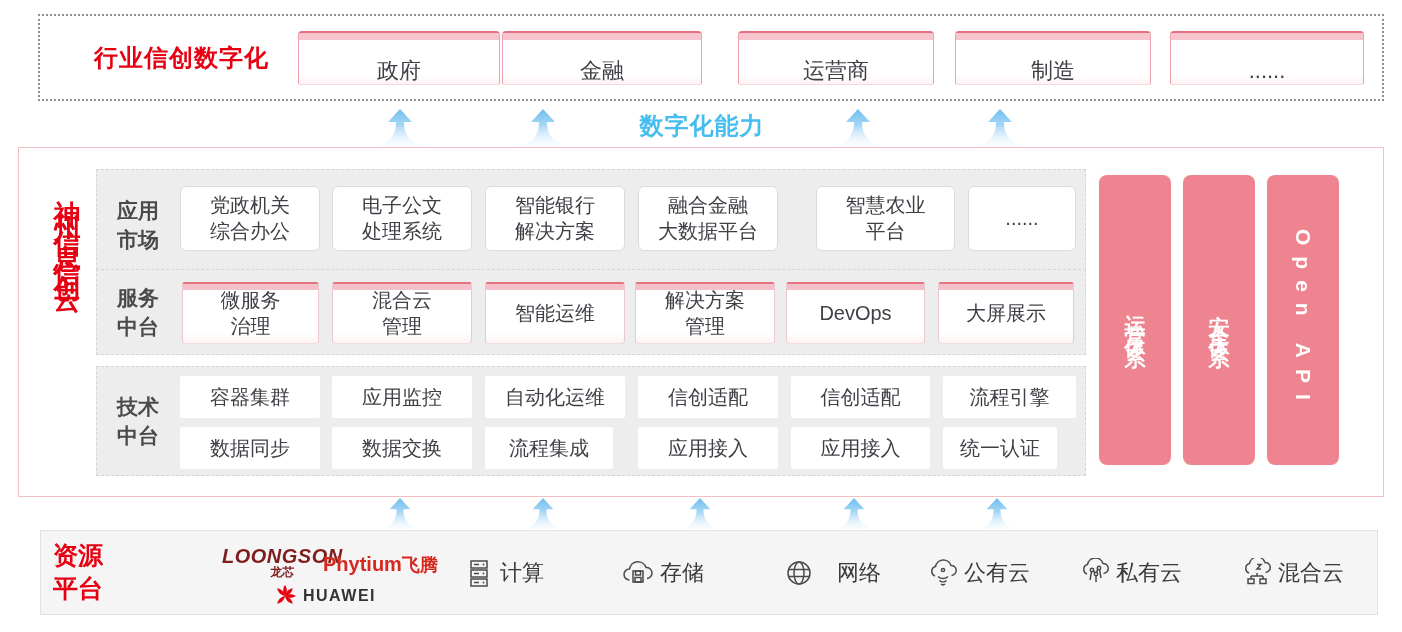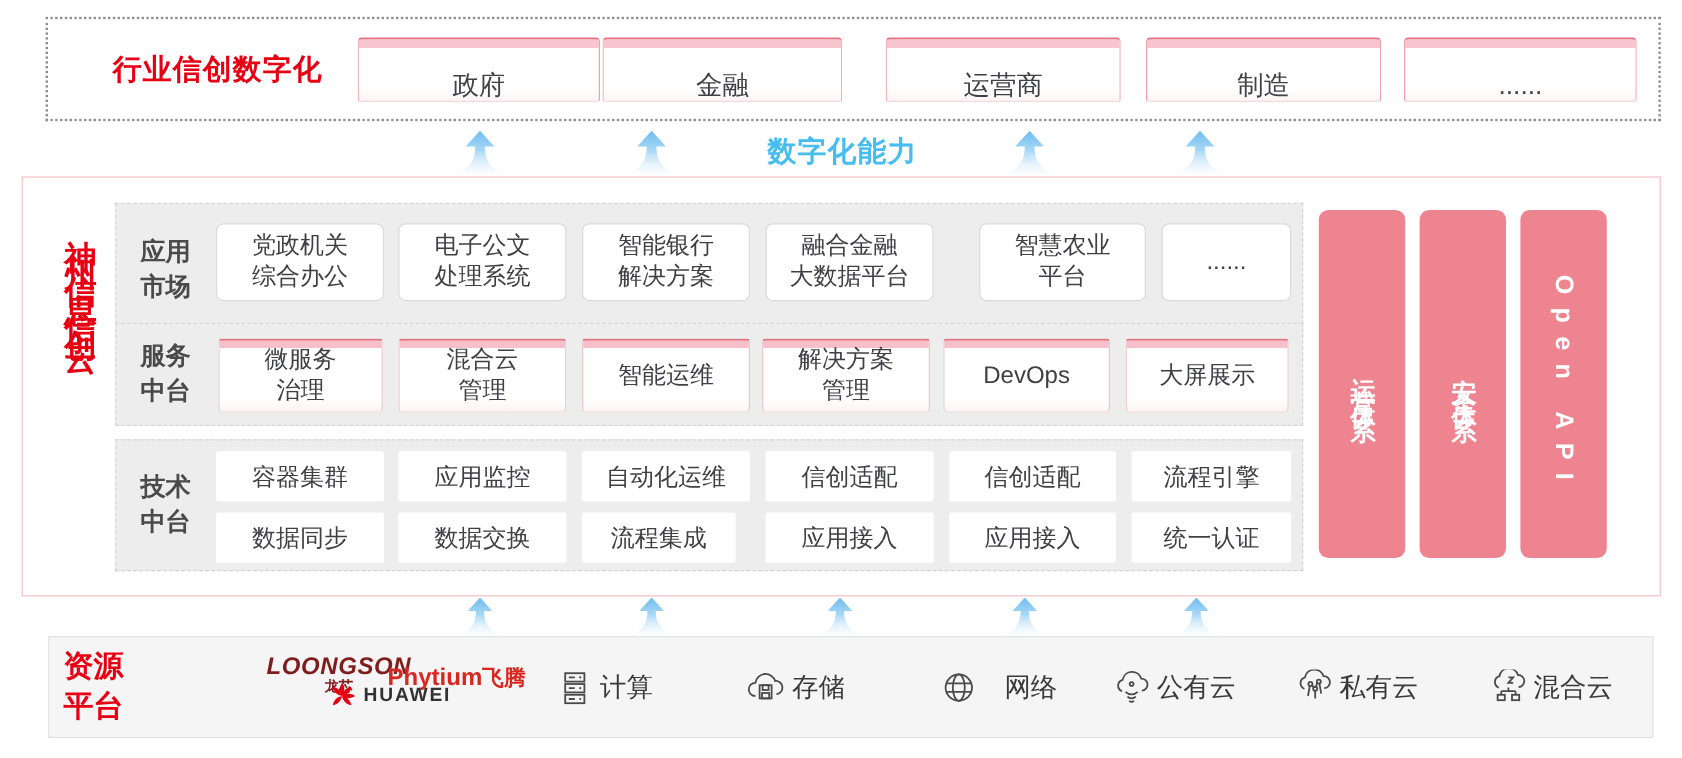--- a/index.html
+++ b/index.html
@@ -61,21 +61,21 @@
     border:1px solid #e3e3e3; }
   .res-title { left:12px; top:50%; transform:translateY(-50%); color:#e60012;
     font-size:25px; font-weight:bold; line-height:1.35; }
   .vendor-loongson { left:181px; top:15px; text-align:center; color:#7f1d1d; }
   .vendor-loongson .big { font-size:20px; font-weight:bold; font-style:italic;
     letter-spacing:0.5px; line-height:1; }
   .vendor-loongson .small { font-size:12px; font-weight:bold; line-height:1.1; }
   .vendor-phytium { left:282px; top:22px; color:#d6281e; font-weight:bold; }
   .vendor-phytium .en { font-size:20px; }
   .vendor-phytium .cn { font-size:18px; }
-  .vendor-huawei { left:232px; top:37px; display:flex; align-items:center; gap:6px; }
+  .vendor-huawei { left:232px; top:53px; display:flex; align-items:center; gap:6px; }
   .vendor-huawei .txt { font-size:16px; font-weight:bold; color:#333; letter-spacing:1.5px; }
   .res-item { top:0; height:83px; display:flex; align-items:center; gap:5px;
     font-size:22px; color:#3a3a3a; }
   .res-item svg { display:block; }
 
   .arrow-svg { display:block; }
 </style>
 </head>
 <body>
 
@@ -176,21 +176,21 @@
       <div class="abs tech-box tech-r1" style="left:235px;width:140px;">应用监控</div>
       <div class="abs tech-box tech-r1" style="left:388px;width:140px;">自动化运维</div>
       <div class="abs tech-box tech-r1" style="left:541px;width:140px;">信创适配</div>
       <div class="abs tech-box tech-r1" style="left:694px;width:139px;">信创适配</div>
       <div class="abs tech-box tech-r1" style="left:846px;width:133px;">流程引擎</div>
       <div class="abs tech-box tech-r2" style="left:83px;width:140px;">数据同步</div>
       <div class="abs tech-box tech-r2" style="left:235px;width:140px;">数据交换</div>
       <div class="abs tech-box tech-r2" style="left:388px;width:128px;">流程集成</div>
       <div class="abs tech-box tech-r2" style="left:541px;width:140px;">应用接入</div>
       <div class="abs tech-box tech-r2" style="left:694px;width:139px;">应用接入</div>
-      <div class="abs tech-box tech-r2" style="left:846px;width:133px;">统一认证</div>
+      <div class="abs tech-box tech-r2" style="left:846px;width:114px;">统一认证</div>
     </div>
 
     <div class="abs pillar" style="left:1080px;">运营体系</div>
     <div class="abs pillar" style="left:1164px;">安全体系</div>
     <div class="abs pillar" style="left:1248px;">Open API</div>
   </div>
 
   <svg class="abs arrow-svg" style="left:380px;top:498px;" width="40" height="31" viewBox="0 0 44 36">
       <path d="M22 0 L34 13 L26 13 C26 24 30 31 42 36 L2 36 C14 31 18 24 18 13 L10 13 Z" fill="url(#arrowGrad)"></path>
     </svg>

